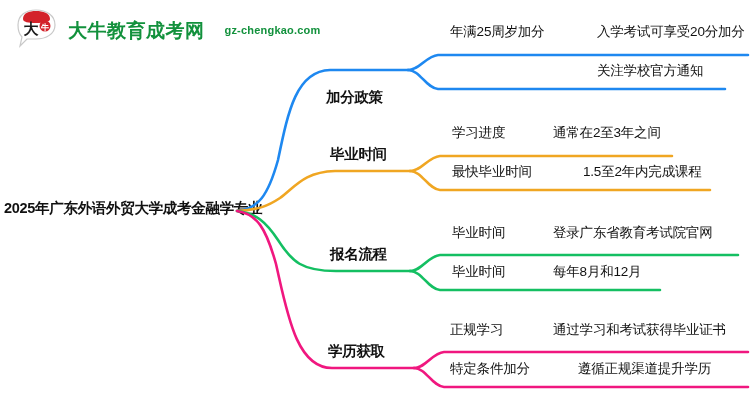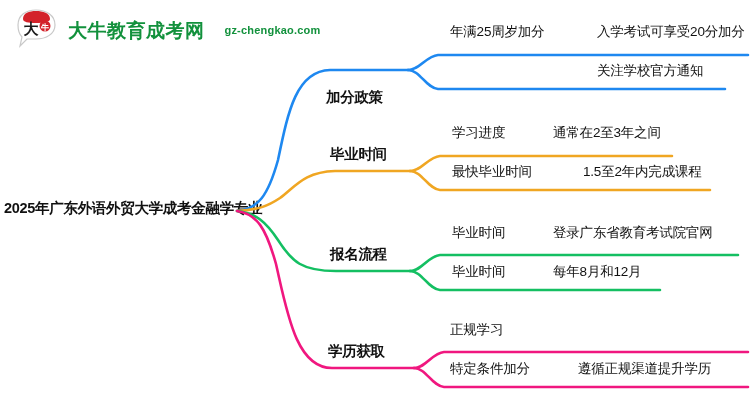--- a/index.html
+++ b/index.html
@@ -163,16 +163,17 @@
   <div class="node-l3" style="left:583px; top:163px;">1.5至2年内完成课程</div>
 
   <div class="branch-label" style="left:330px; top:245px;">报名流程</div>
   <div class="node-l2" style="left:452px; top:224px;">毕业时间</div>
   <div class="node-l3" style="left:553px; top:224px;">登录广东省教育考试院官网</div>
   <div class="node-l2" style="left:452px; top:263px;">毕业时间</div>
   <div class="node-l3" style="left:553px; top:263px;">每年8月和12月</div>
 
   <div class="branch-label" style="left:328px; top:342px;">学历获取</div>
   <div class="node-l2" style="left:450px; top:321px;">正规学习</div>
+  <div class="node-l3" style="left:553px; top:321px;">通过学习和考试获得毕业证书</div>
   <div class="node-l2" style="left:450px; top:360px;">特定条件加分</div>
   <div class="node-l3" style="left:578px; top:360px;">遵循正规渠道提升学历</div>
 
 </div>
 
 </body></html>

